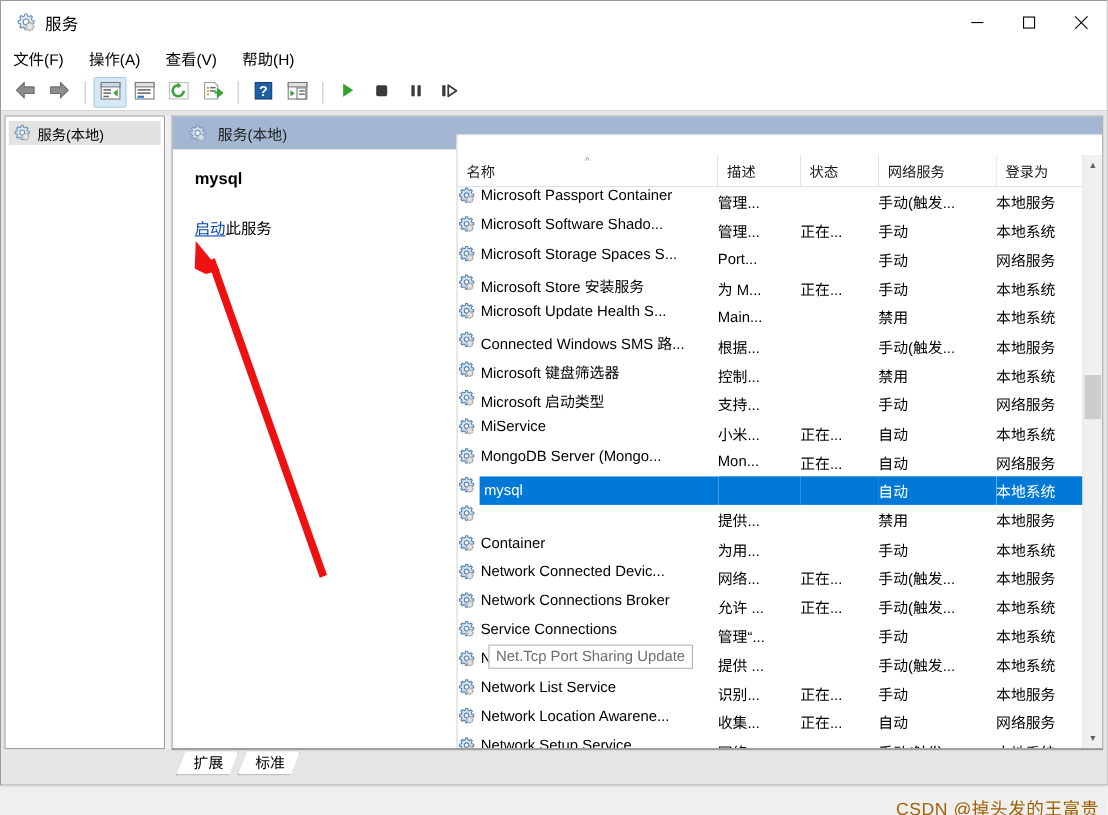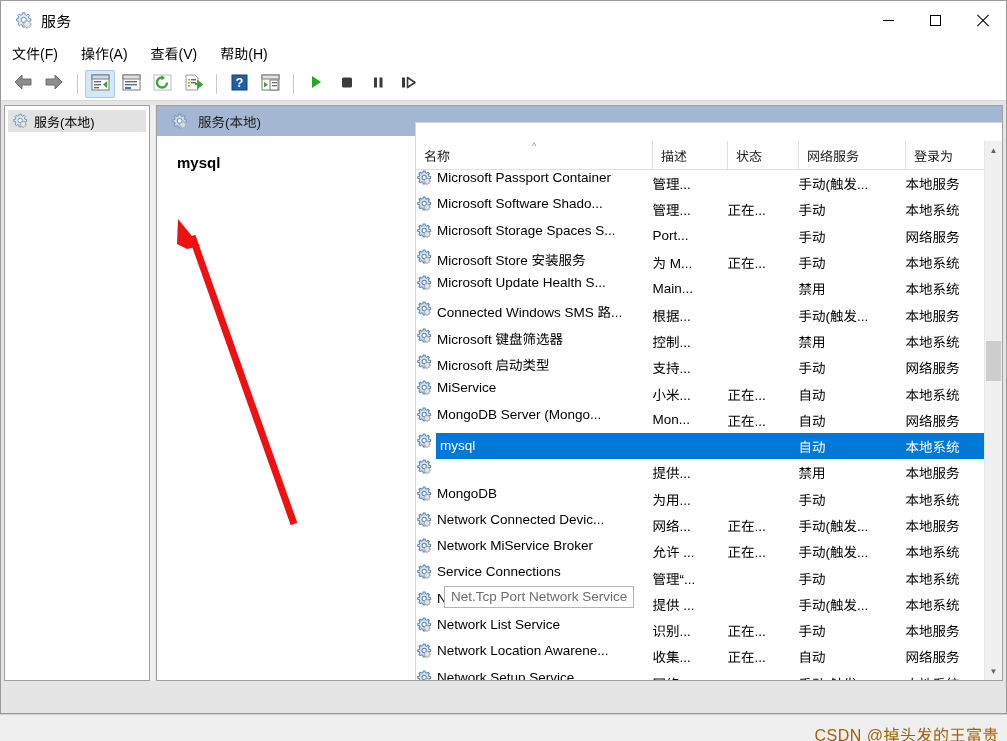--- a/index.html
+++ b/index.html
@@ -413,20 +413,21 @@
                 </g>
               </svg>
             </span>
             <span class="hdr-title">服务(本地)</span>
           </div>
           <div class="rp-notch"></div>
         </div>
 
         <div class="detail">
           <div class="svc-name">mysql</div>
+          <div class="svc-action"><a>启动</a><span>此服务</span></div>
         </div>
 
         <div class="listpanel">
           <div class="lp-pad"></div>
 
           <table class="svclist">
             <thead>
               <tr>
                 <th class="c-name">
                   <span class="sortcaret">^</span>
@@ -697,21 +698,21 @@
                     <div class="namecell">
                       <span class="rowicon"><svg width="16" height="16" viewBox="0 0 18 18">
   <g transform="translate(1,0)">
     <path d="M7.2 1.2 L9.2 1.2 L9.6 3.0 L11.1 3.6 L12.6 2.6 L14.0 4.0 L13.0 5.5 L13.6 7.0 L15.4 7.4 L15.4 9.4 L13.6 9.8 L13.0 11.3 L14.0 12.8 L12.6 14.2 L11.1 13.2 L9.6 13.8 L9.2 15.6 L7.2 15.6 L6.8 13.8 L5.3 13.2 L3.8 14.2 L2.4 12.8 L3.4 11.3 L2.8 9.8 L1.0 9.4 L1.0 7.4 L2.8 7.0 L3.4 5.5 L2.4 4.0 L3.8 2.6 L5.3 3.6 L6.8 3.0 Z" fill="#d8e6f4" stroke="#5c86b0" stroke-width="1.2"></path>
     <circle cx="8.2" cy="8.4" r="2.4" fill="#ffffff" stroke="#5c86b0" stroke-width="1.2"></circle>
   </g>
   <g transform="translate(8.4,8.4) scale(0.5)">
     <path d="M7.2 1.2 L9.2 1.2 L9.6 3.0 L11.1 3.6 L12.6 2.6 L14.0 4.0 L13.0 5.5 L13.6 7.0 L15.4 7.4 L15.4 9.4 L13.6 9.8 L13.0 11.3 L14.0 12.8 L12.6 14.2 L11.1 13.2 L9.6 13.8 L9.2 15.6 L7.2 15.6 L6.8 13.8 L5.3 13.2 L3.8 14.2 L2.4 12.8 L3.4 11.3 L2.8 9.8 L1.0 9.4 L1.0 7.4 L2.8 7.0 L3.4 5.5 L2.4 4.0 L3.8 2.6 L5.3 3.6 L6.8 3.0 Z" fill="#e2e2e2" stroke="#969696" stroke-width="1.6"></path>
   </g>
 </svg></span>
-                      <span class="rowtext">MongoDB</span>
+                      <span class="rowtext">Container</span>
                     </div>
                   </td>
                   <td class="t-desc">为用...</td>
                   <td class="t-status"></td>
                   <td class="t-startup">手动</td>
                   <td class="t-logon">本地系统</td>
                   <td></td>
                 </tr>
                 <tr>
                   <td class="t-name">
@@ -739,21 +740,21 @@
                     <div class="namecell">
                       <span class="rowicon"><svg width="16" height="16" viewBox="0 0 18 18">
   <g transform="translate(1,0)">
     <path d="M7.2 1.2 L9.2 1.2 L9.6 3.0 L11.1 3.6 L12.6 2.6 L14.0 4.0 L13.0 5.5 L13.6 7.0 L15.4 7.4 L15.4 9.4 L13.6 9.8 L13.0 11.3 L14.0 12.8 L12.6 14.2 L11.1 13.2 L9.6 13.8 L9.2 15.6 L7.2 15.6 L6.8 13.8 L5.3 13.2 L3.8 14.2 L2.4 12.8 L3.4 11.3 L2.8 9.8 L1.0 9.4 L1.0 7.4 L2.8 7.0 L3.4 5.5 L2.4 4.0 L3.8 2.6 L5.3 3.6 L6.8 3.0 Z" fill="#d8e6f4" stroke="#5c86b0" stroke-width="1.2"></path>
     <circle cx="8.2" cy="8.4" r="2.4" fill="#ffffff" stroke="#5c86b0" stroke-width="1.2"></circle>
   </g>
   <g transform="translate(8.4,8.4) scale(0.5)">
     <path d="M7.2 1.2 L9.2 1.2 L9.6 3.0 L11.1 3.6 L12.6 2.6 L14.0 4.0 L13.0 5.5 L13.6 7.0 L15.4 7.4 L15.4 9.4 L13.6 9.8 L13.0 11.3 L14.0 12.8 L12.6 14.2 L11.1 13.2 L9.6 13.8 L9.2 15.6 L7.2 15.6 L6.8 13.8 L5.3 13.2 L3.8 14.2 L2.4 12.8 L3.4 11.3 L2.8 9.8 L1.0 9.4 L1.0 7.4 L2.8 7.0 L3.4 5.5 L2.4 4.0 L3.8 2.6 L5.3 3.6 L6.8 3.0 Z" fill="#e2e2e2" stroke="#969696" stroke-width="1.6"></path>
   </g>
 </svg></span>
-                      <span class="rowtext">Network MiService Broker</span>
+                      <span class="rowtext">Network Connections Broker</span>
                     </div>
                   </td>
                   <td class="t-desc">允许 ...</td>
                   <td class="t-status">正在...</td>
                   <td class="t-startup">手动(触发...</td>
                   <td class="t-logon">本地系统</td>
                   <td></td>
                 </tr>
                 <tr>
                   <td class="t-name">
@@ -856,30 +857,37 @@
                   </td>
                   <td class="t-desc">网络...</td>
                   <td class="t-status"></td>
                   <td class="t-startup">手动(触发...</td>
                   <td class="t-logon">本地系统</td>
                   <td></td>
                 </tr>
               </tbody>
           </table>
 
-          <div class="tooltip">Net.Tcp Port Network Service</div>
+          <div class="tooltip">Net.Tcp Port Sharing Update</div>
 
           <div class="vscroll">
             <div class="vs-arrow up">▲</div>
             <div class="vs-thumb"></div>
             <div class="vs-arrow down">▼</div>
           </div>
         </div>
       </div>
 
+      <div class="tabstrip">
+        <div class="tabline"></div>
+        <div class="tabs">
+          <div class="tab">扩展</div>
+          <div class="tab">标准</div>
+        </div>
+      </div>
 
     </div>
   </div>
 
   <div class="statusstrip"></div>
   <div class="watermark">CSDN @掉头发的王富贵</div>
 
   <svg class="annot">
     <g>
       <line x1="294" y1="524" x2="192" y2="236" stroke="#ee1111" stroke-width="7" stroke-linecap="butt"></line>

